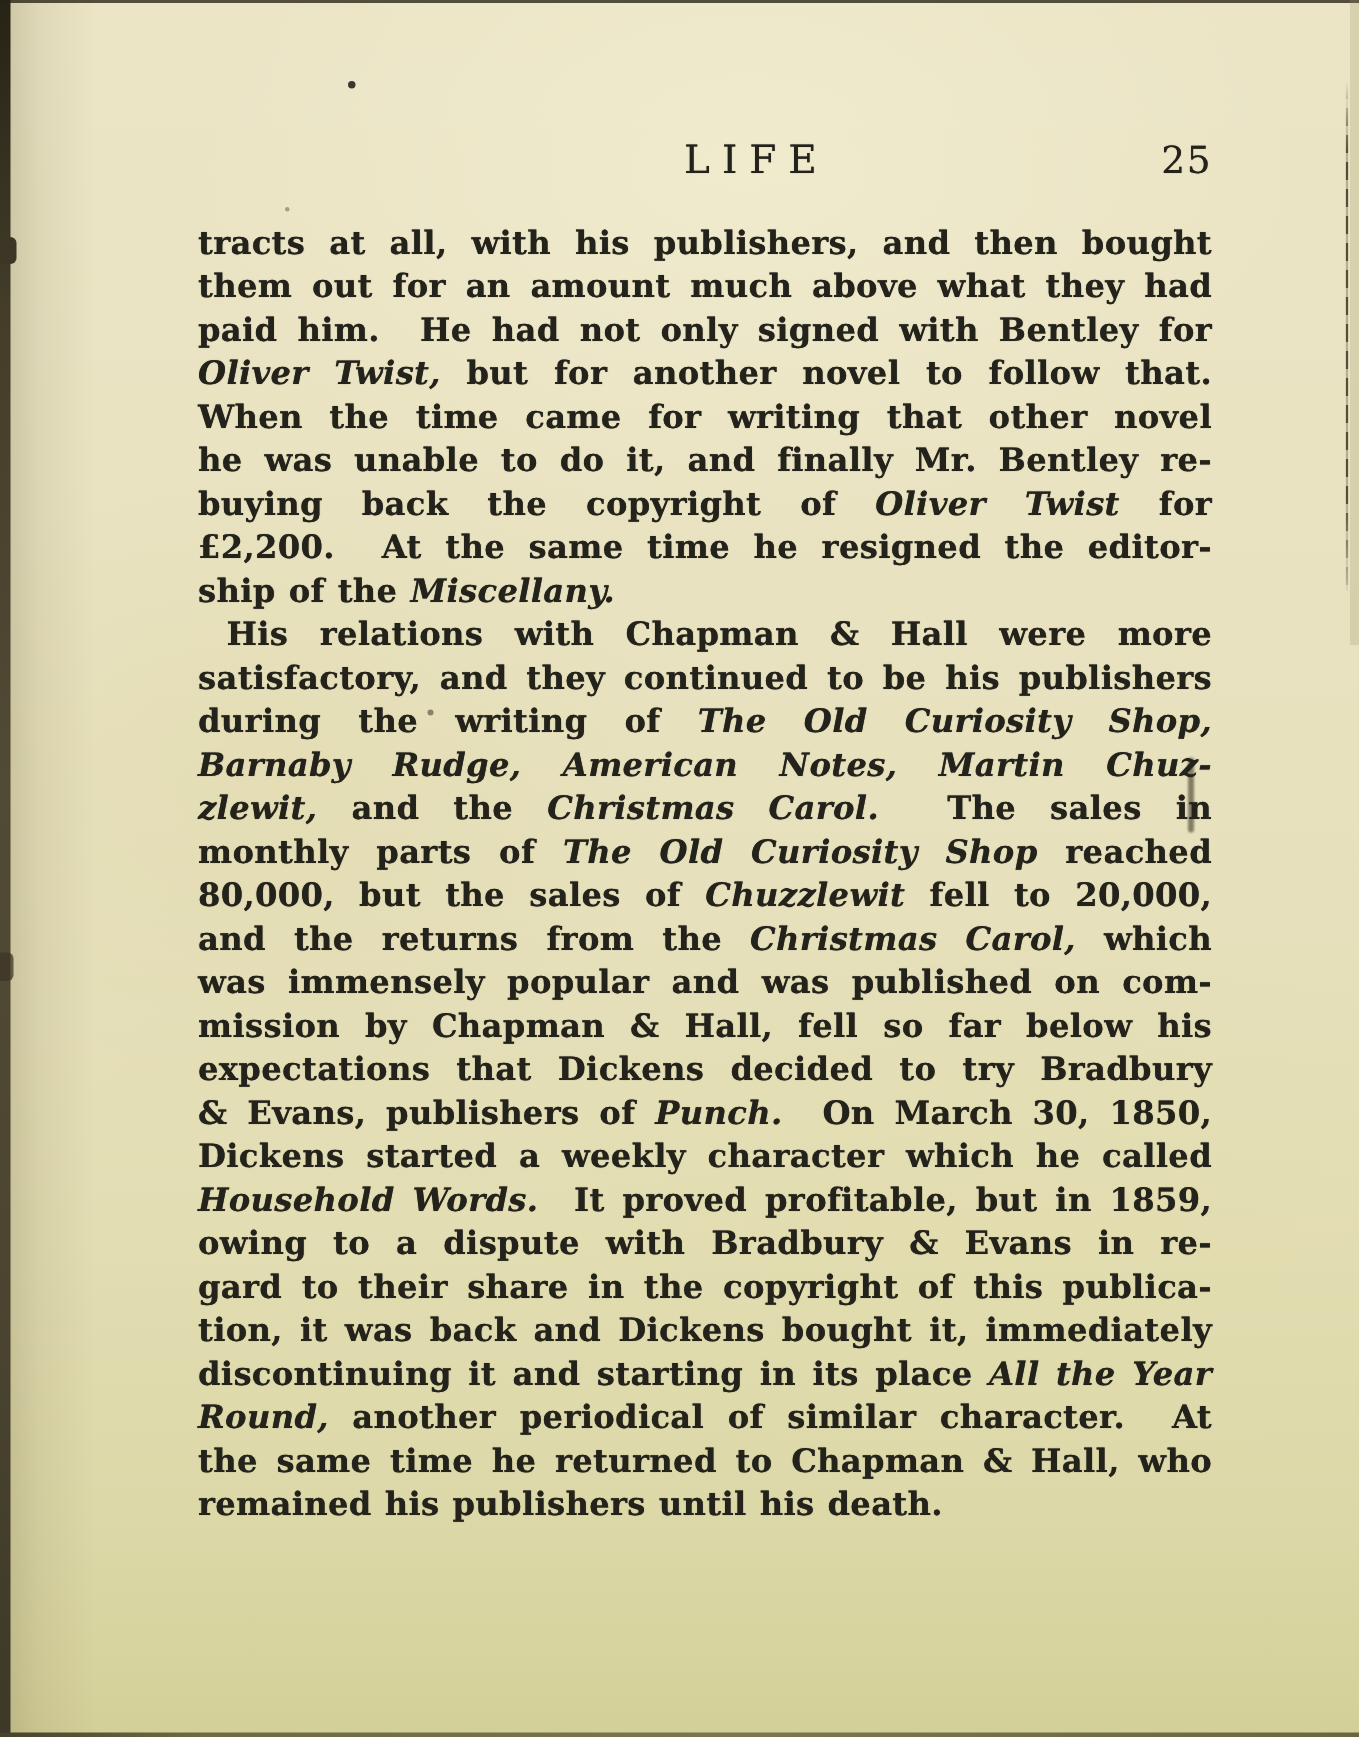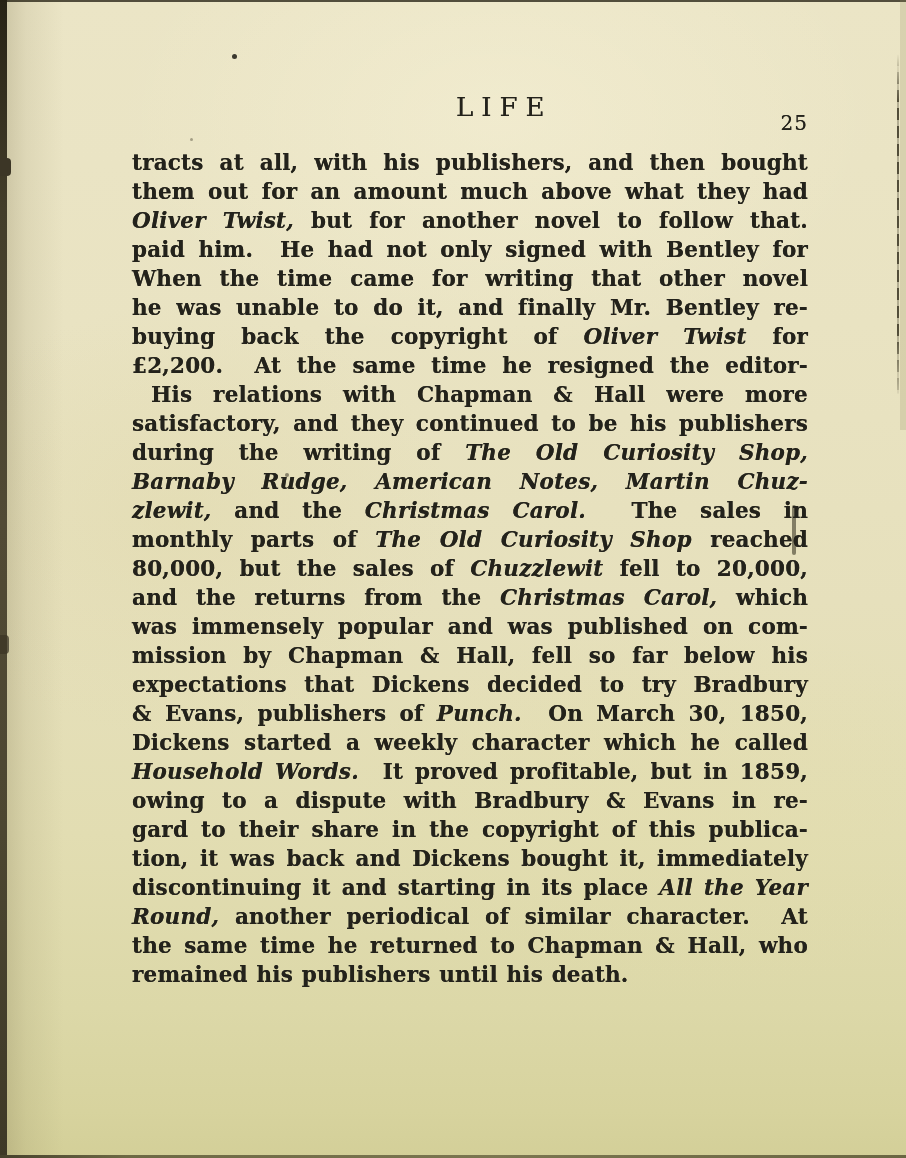--- a/index.html
+++ b/index.html
@@ -46,21 +46,21 @@
   .speck2{left:190px;top:138px;width:3px;height:3px;border-radius:50%;background:#6a6450;opacity:.55;}
   .speck3{left:285px;top:473px;width:4px;height:4px;border-radius:50%;background:#4a4435;opacity:.6;}
   .smudge-right{left:792px;top:505px;width:4px;height:50px;background:rgba(48,43,28,.55);border-radius:2px;filter:blur(.6px);}
 
   .ink{color:#23221b;text-shadow:0 0 .5px rgba(35,34,27,.8);margin-left:32px;}
   .header{position:absolute;left:100px;top:92px;width:678px;height:32px;}
   .header .title{
     position:absolute;left:324px;top:0;
     font-size:26px;letter-spacing:8px;line-height:30px;
   }
-  .header .pageno{position:absolute;right:2px;top:16px;font-size:20px;line-height:30px;letter-spacing:1px;text-align:right;}
+  .header .pageno{position:absolute;right:2px;top:0;font-size:25px;line-height:30px;letter-spacing:1px;text-align:right;}
 
   .pagetext{position:absolute;left:100px;top:148px;width:676px;}
   .para{margin:0;font-weight:bold;}
   .line{
     font-size:21.5px;line-height:29px;height:29px;
     text-align:justify;text-align-last:justify;
     word-spacing:1px;letter-spacing:.2px;
   }
   .line.last{text-align-last:left;}
   .line.indent{padding-left:19px;}
@@ -85,26 +85,27 @@
 
 <div class="header ink">
   <span class="title">LIFE</span>
   <span class="pageno">25</span>
 </div>
 
 <div class="pagetext ink">
     <div class="para">
       <div class="line"><span>tracts at all, with his publishers, and then bought</span></div>
       <div class="line"><span>them out for an amount much above what they had</span></div>
+      <div class="line"><span>paid him.&nbsp; He had not only signed with Bentley for</span></div>
       <div class="line"><span class="it">Oliver Twist,</span><span> but for another novel to follow that.</span></div>
-      <div class="line"><span>paid him.&nbsp; He had not only signed with Bentley for</span></div>
       <div class="line"><span>When the time came for writing that other novel</span></div>
       <div class="line"><span>he was unable to do it, and finally Mr. Bentley re-</span></div>
       <div class="line"><span>buying back the copyright of </span><span class="it">Oliver Twist</span><span> for</span></div>
       <div class="line"><span>£2,200.&nbsp; At the same time he resigned the editor-</span></div>
+      <div class="line last"><span>ship of the </span><span class="it">Miscellany.</span></div>
     </div>
     <div class="para">
       <div class="line indent"><span>His relations with Chapman &amp; Hall were more</span></div>
       <div class="line"><span>satisfactory, and they continued to be his publishers</span></div>
       <div class="line"><span>during the writing of </span><span class="it">The Old Curiosity Shop,</span></div>
       <div class="line"><span class="it">Barnaby Rudge, American Notes, Martin Chuz-</span></div>
       <div class="line"><span class="it">zlewit,</span><span> and the </span><span class="it">Christmas Carol.</span><span>&nbsp; The sales in</span></div>
       <div class="line"><span>monthly parts of </span><span class="it">The Old Curiosity Shop</span><span> reached</span></div>
       <div class="line"><span>80,000, but the sales of </span><span class="it">Chuzzlewit</span><span> fell to 20,000,</span></div>
       <div class="line"><span>and the returns from the </span><span class="it">Christmas Carol,</span><span> which</span></div>

